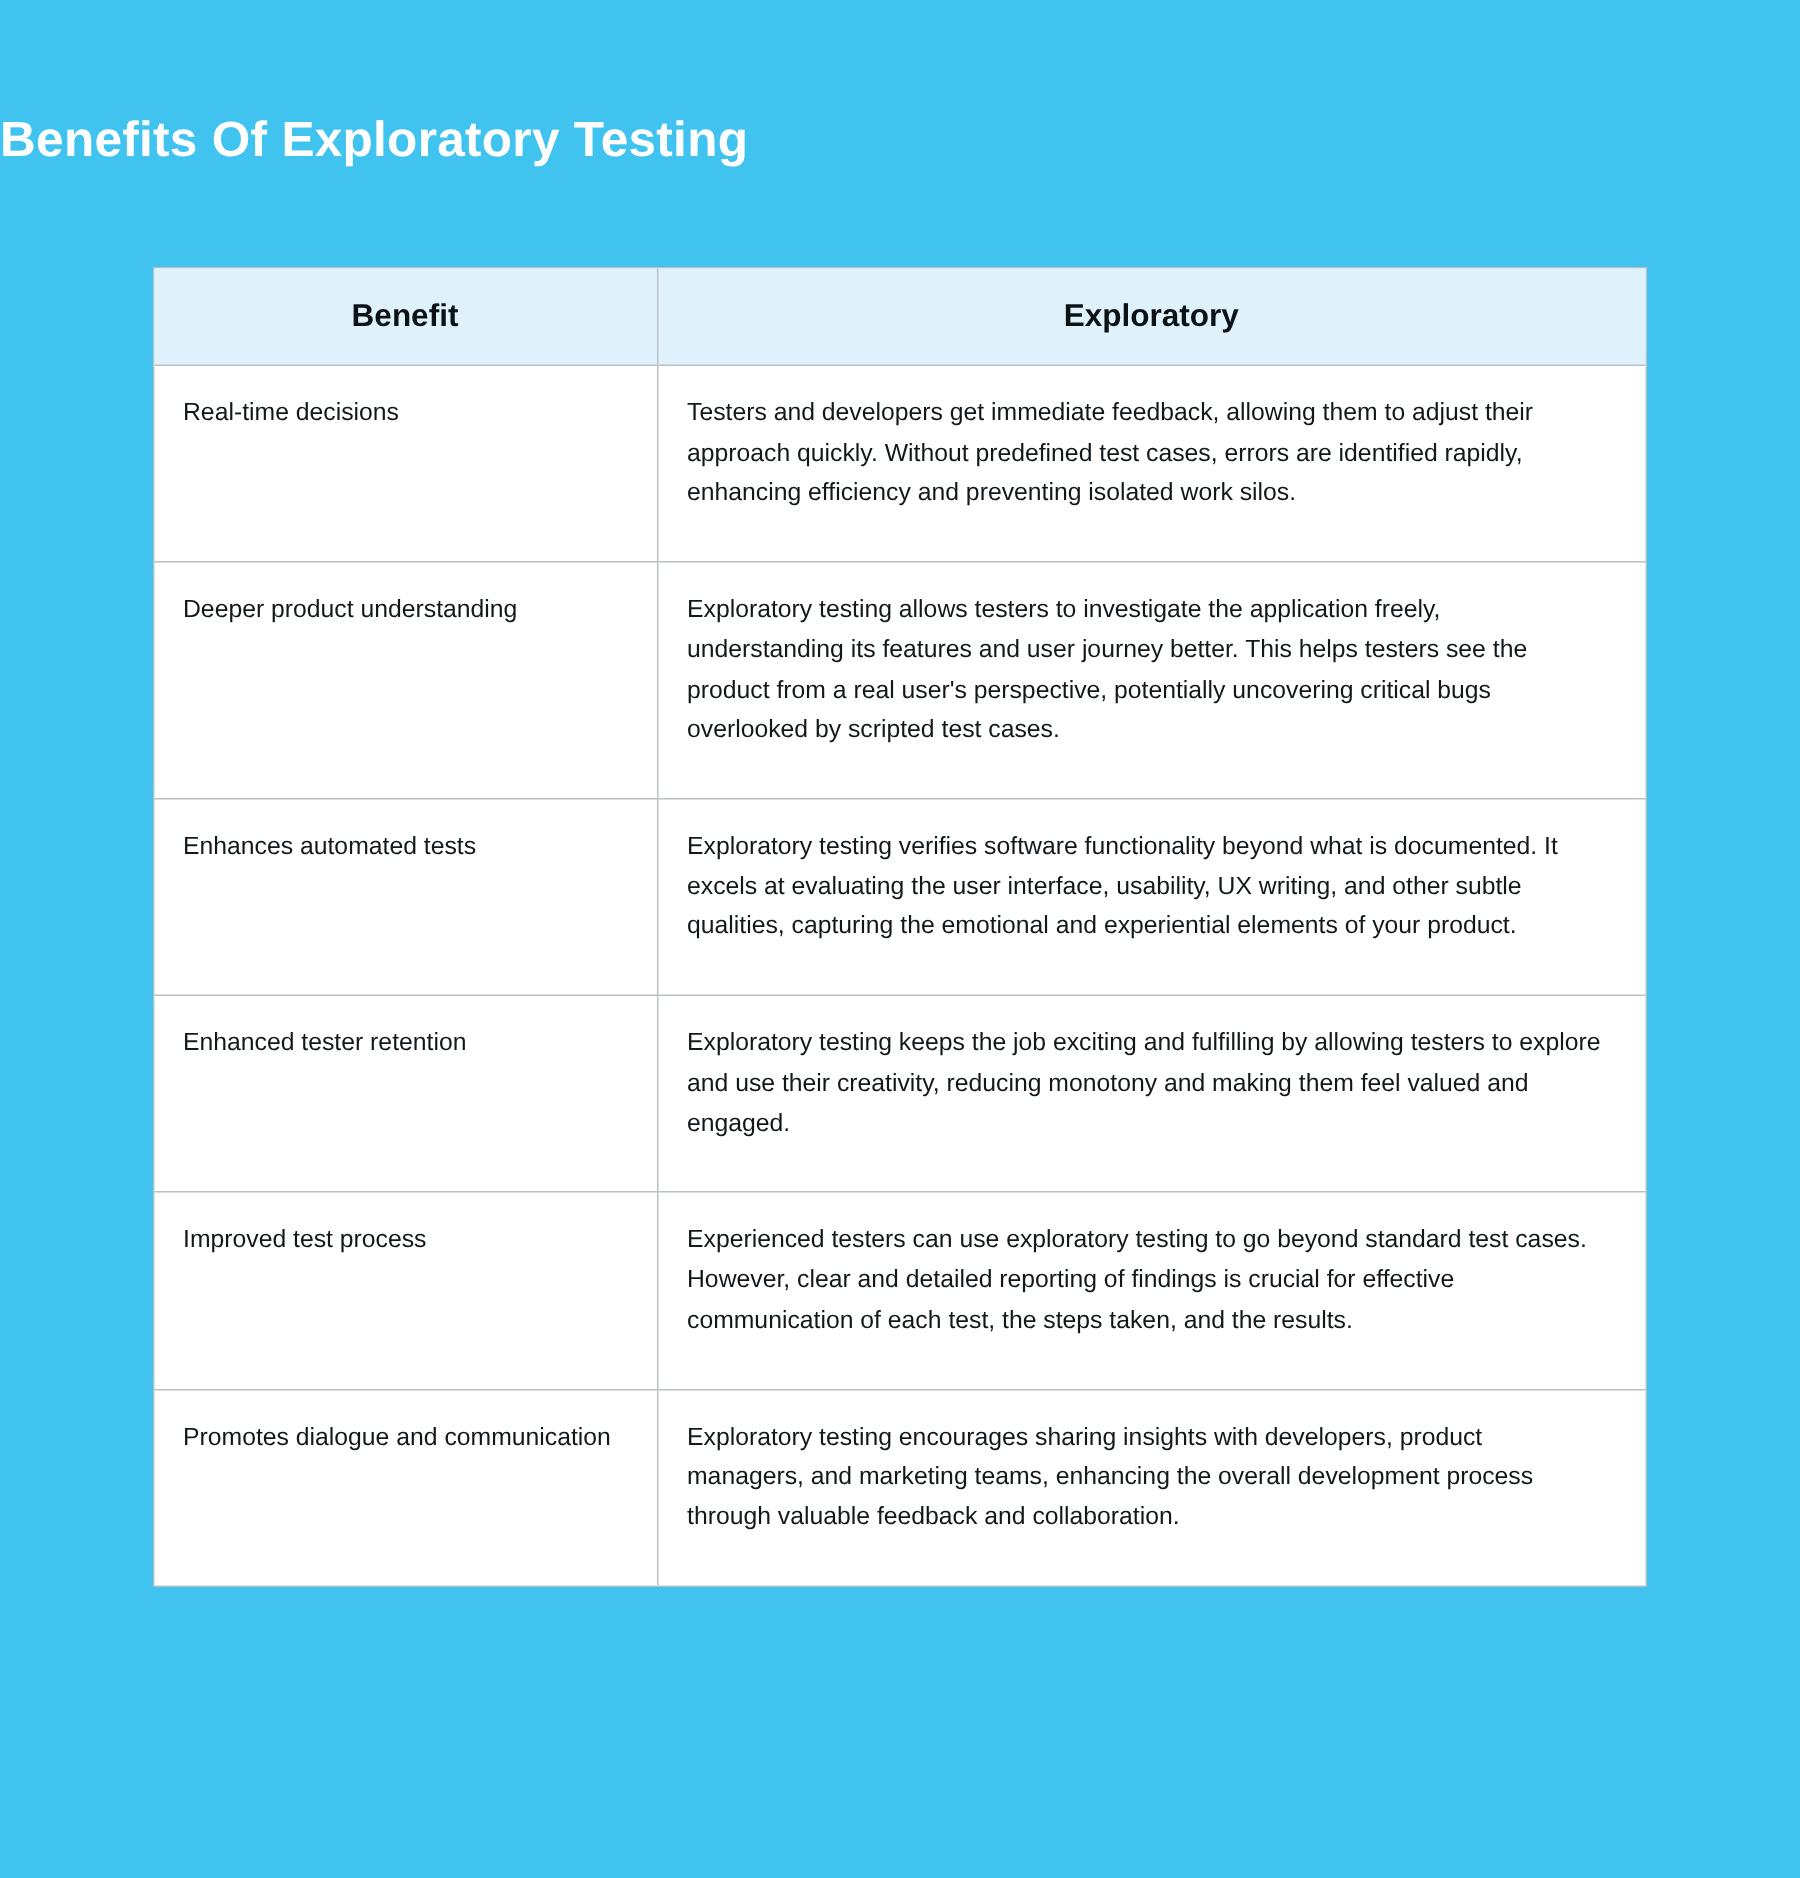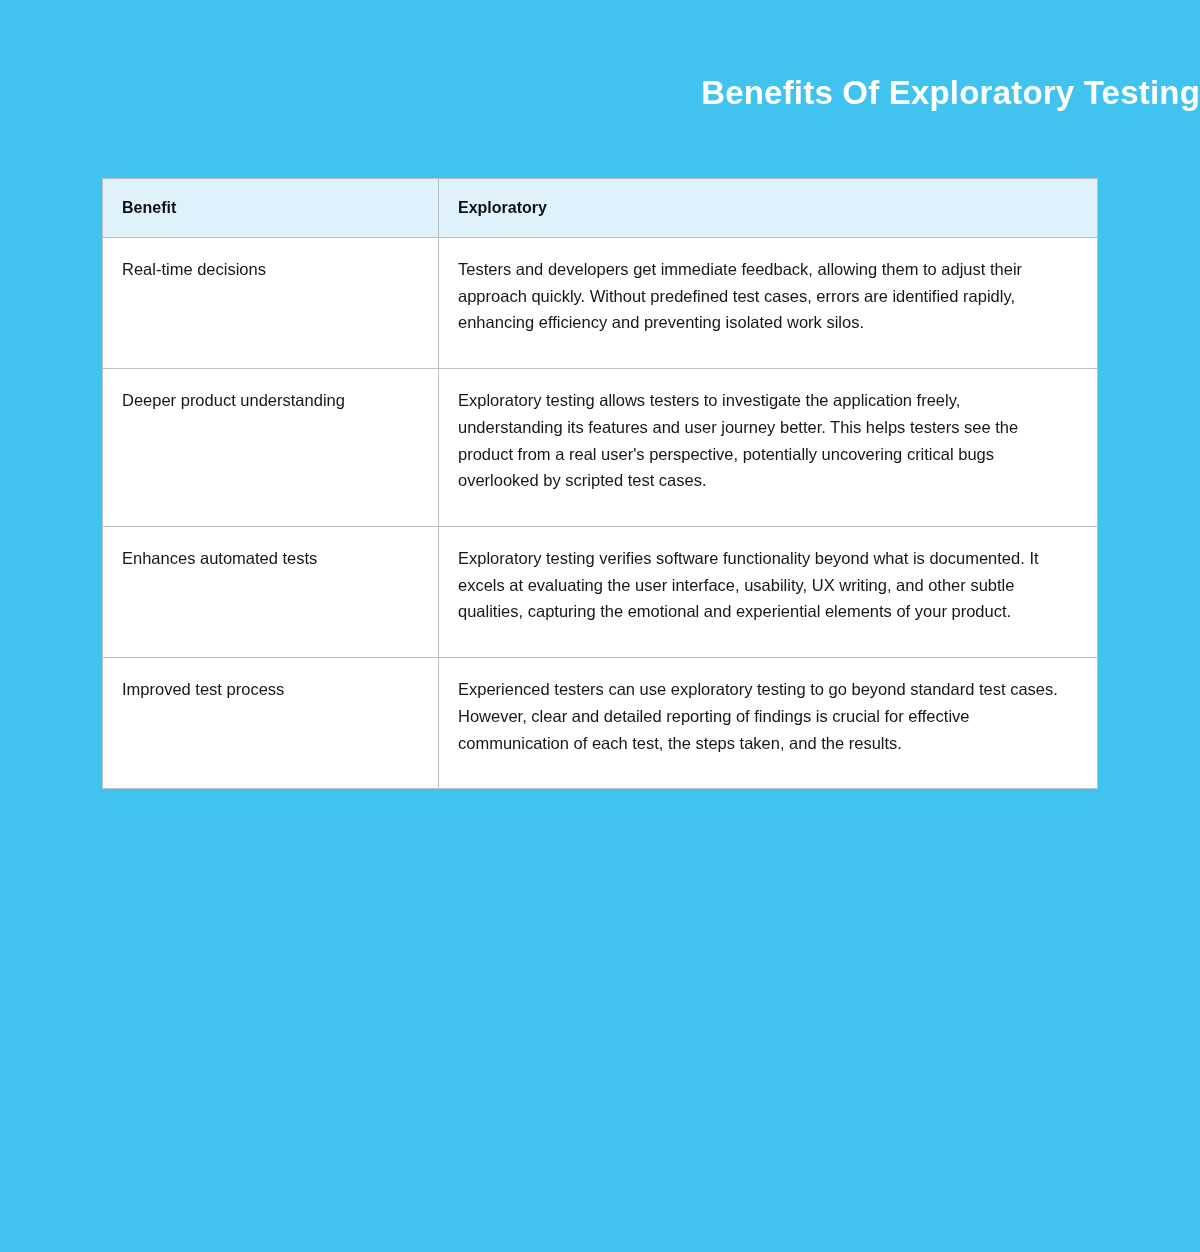--- a/index.html
+++ b/index.html
@@ -13,21 +13,21 @@
     font-family: "Liberation Sans", sans-serif;
     -webkit-font-smoothing: antialiased;
   }
   .page {
     width: 1200px;
     height: 1252px;
     box-sizing: border-box;
     position: relative;
   }
   .title {
-    text-align: right;
+    text-align: left;
     color: #ffffff;
     font-size: 33px;
     font-weight: bold;
     letter-spacing: 0.2px;
     padding-top: 74px;
     margin: 0;
   }
   .table-wrap {
     margin: 66px auto 0 auto;
     width: 996px;
@@ -35,22 +35,22 @@
     border: 1px solid #b9c1c6;
     box-sizing: border-box;
   }
   table {
     border-collapse: collapse;
     width: 100%;
     table-layout: fixed;
   }
   thead th {
     background: #dff2fb;
-    text-align: left;
-    font-size: 16px;
+    text-align: center;
+    font-size: 21px;
     font-weight: bold;
     color: #0d1216;
     padding: 20px 20px 20px 19px;
     border-bottom: 1px solid #b9c1c6;
     vertical-align: middle;
   }
   thead th.col-benefit { width: 296px; border-right: 1px solid #b9c1c6; }
   tbody td {
     font-size: 16.5px;
     line-height: 1.62;
@@ -89,20 +89,28 @@
         </tr>
         <tr>
           <td class="benefit">Deeper product understanding</td>
           <td class="desc">Exploratory testing allows testers to investigate the application freely, understanding its features and user journey better. This helps testers see the product from a real user's perspective, potentially uncovering critical bugs overlooked by scripted test cases.</td>
         </tr>
         <tr>
           <td class="benefit">Enhances automated tests</td>
           <td class="desc">Exploratory testing verifies software functionality beyond what is documented. It excels at evaluating the user interface, usability, UX writing, and other subtle qualities, capturing the emotional and experiential elements of your product.</td>
         </tr>
         <tr>
+          <td class="benefit">Enhanced tester retention</td>
+          <td class="desc">Exploratory testing keeps the job exciting and fulfilling by allowing testers to explore and use their creativity, reducing monotony and making them feel valued and engaged.</td>
+        </tr>
+        <tr>
           <td class="benefit">Improved test process</td>
           <td class="desc">Experienced testers can use exploratory testing to go beyond standard test cases. However, clear and detailed reporting of findings is crucial for effective communication of each test, the steps taken, and the results.</td>
+        </tr>
+        <tr>
+          <td class="benefit">Promotes dialogue and communication</td>
+          <td class="desc">Exploratory testing encourages sharing insights with developers, product managers, and marketing teams, enhancing the overall development process through valuable feedback and collaboration.</td>
         </tr>
       </tbody>
     </table>
   </div>
 
 </div>
 
 </body></html>

